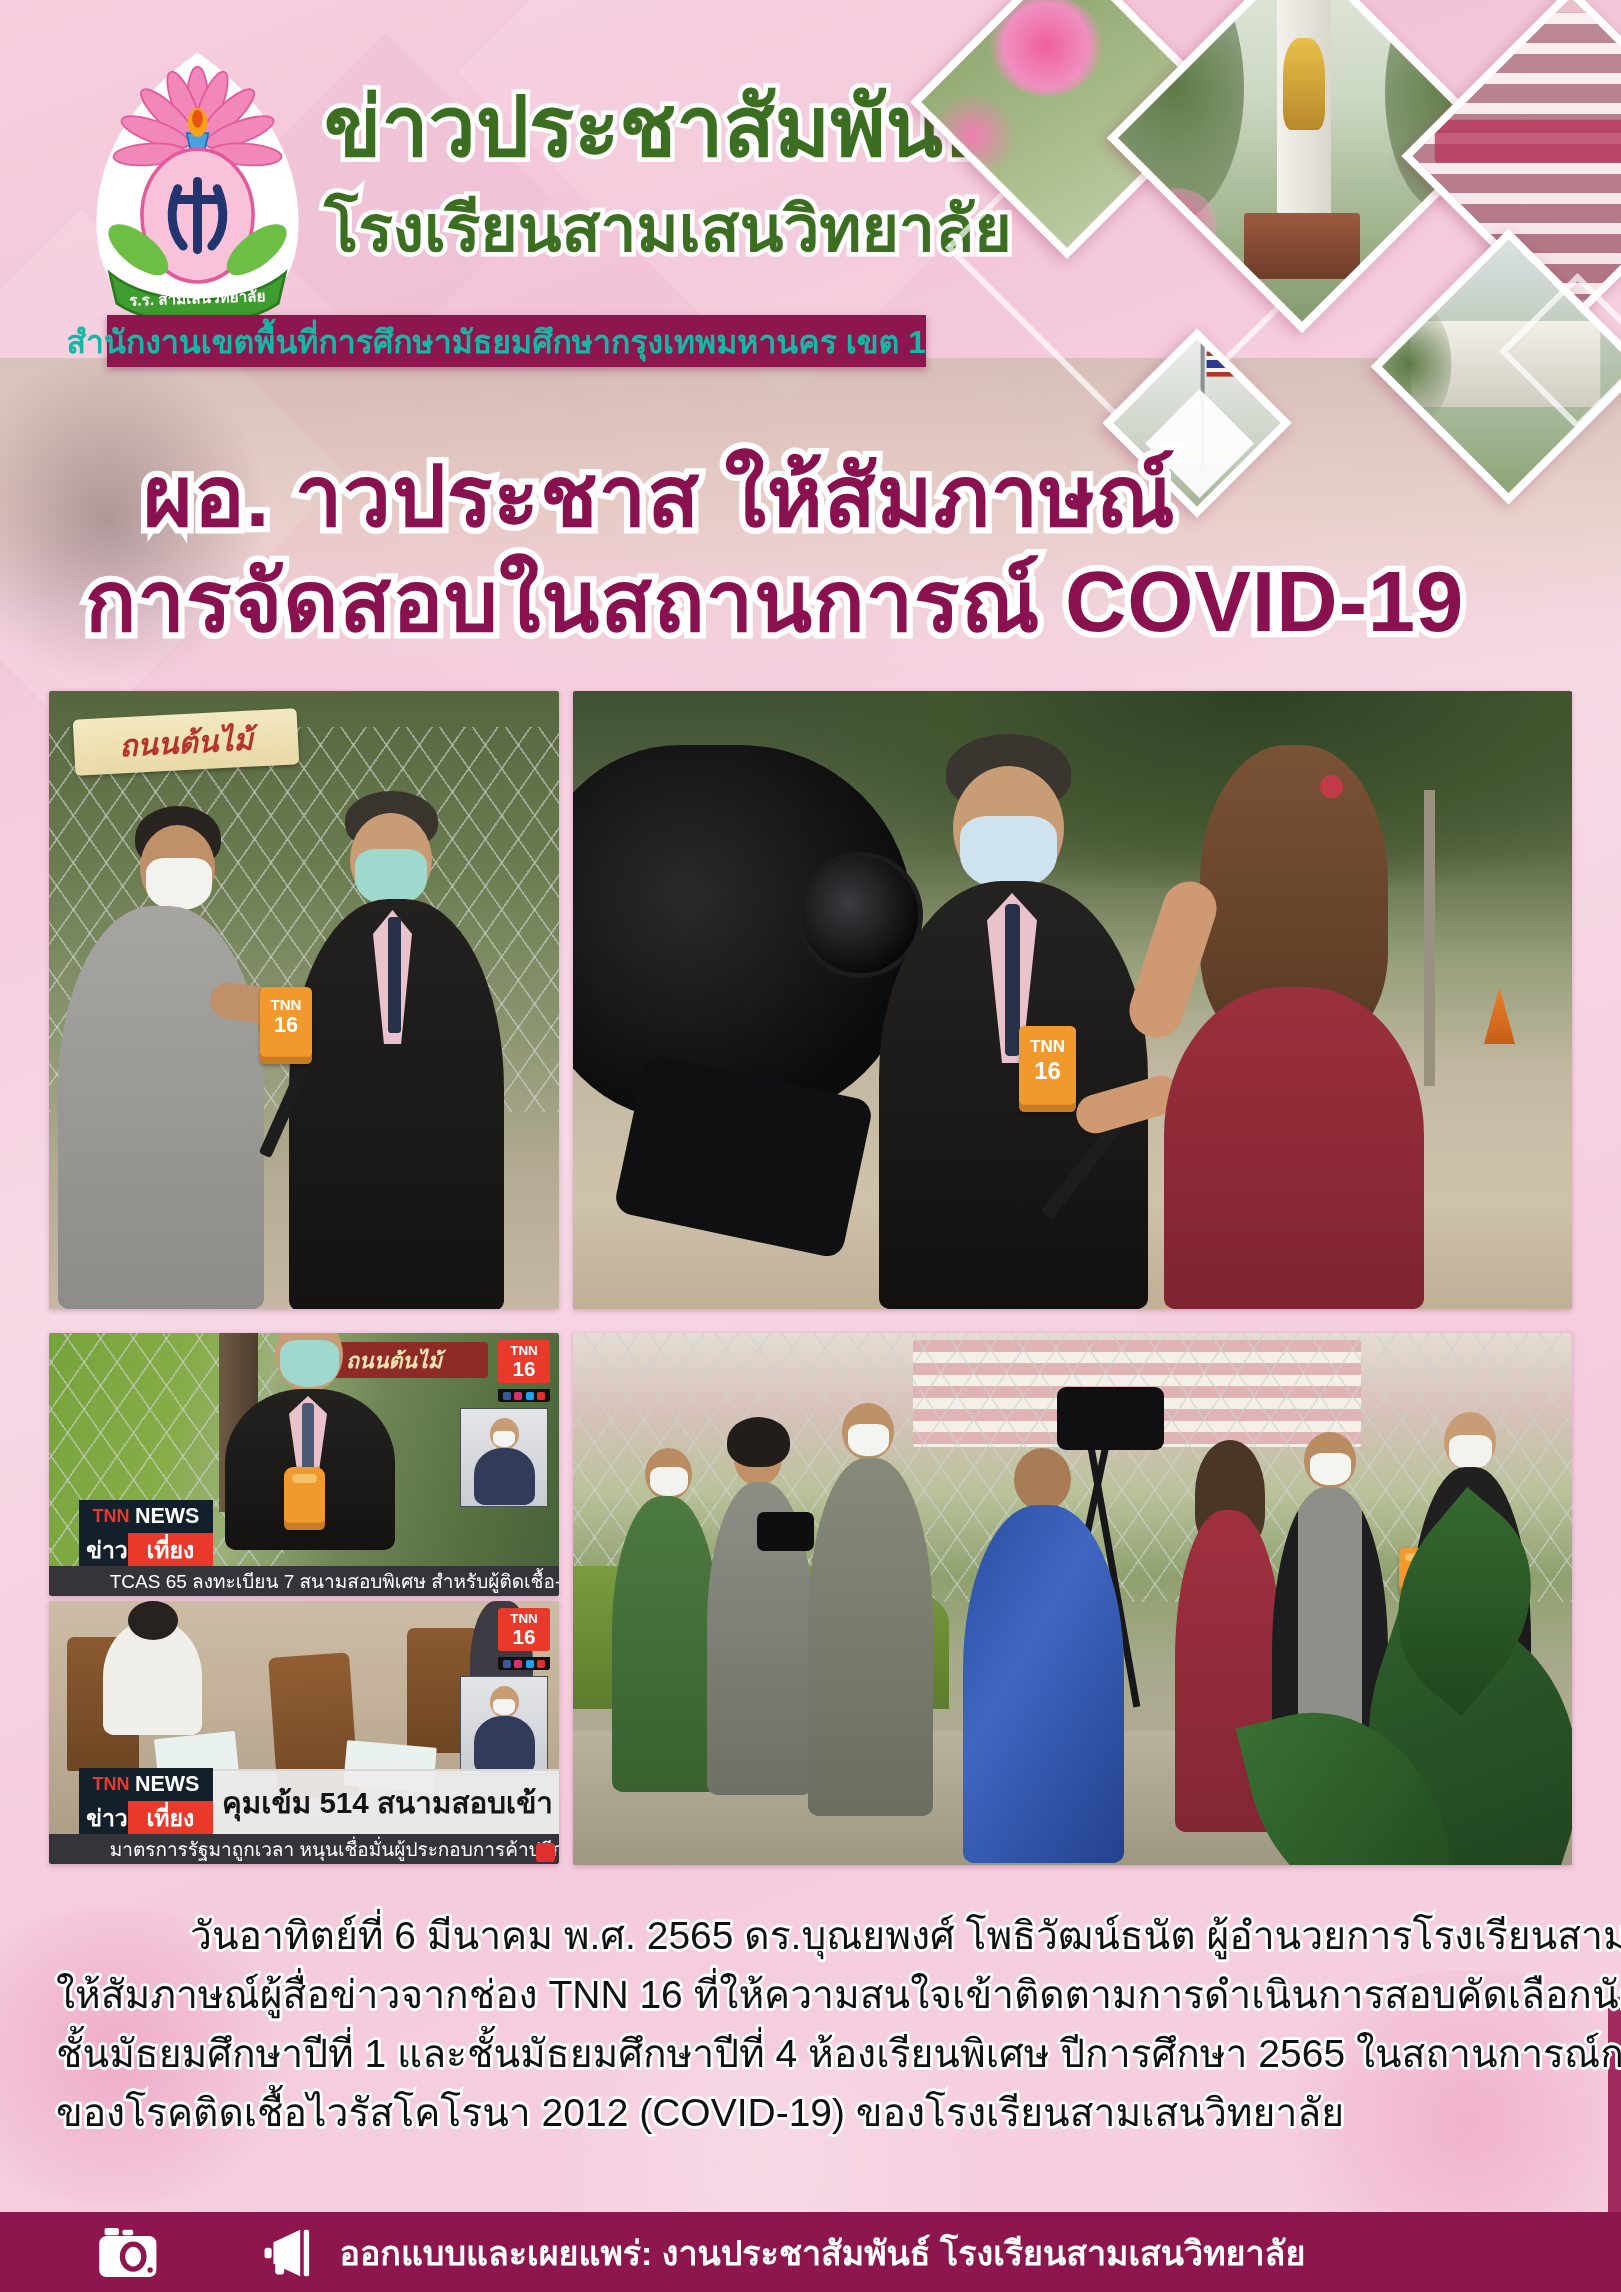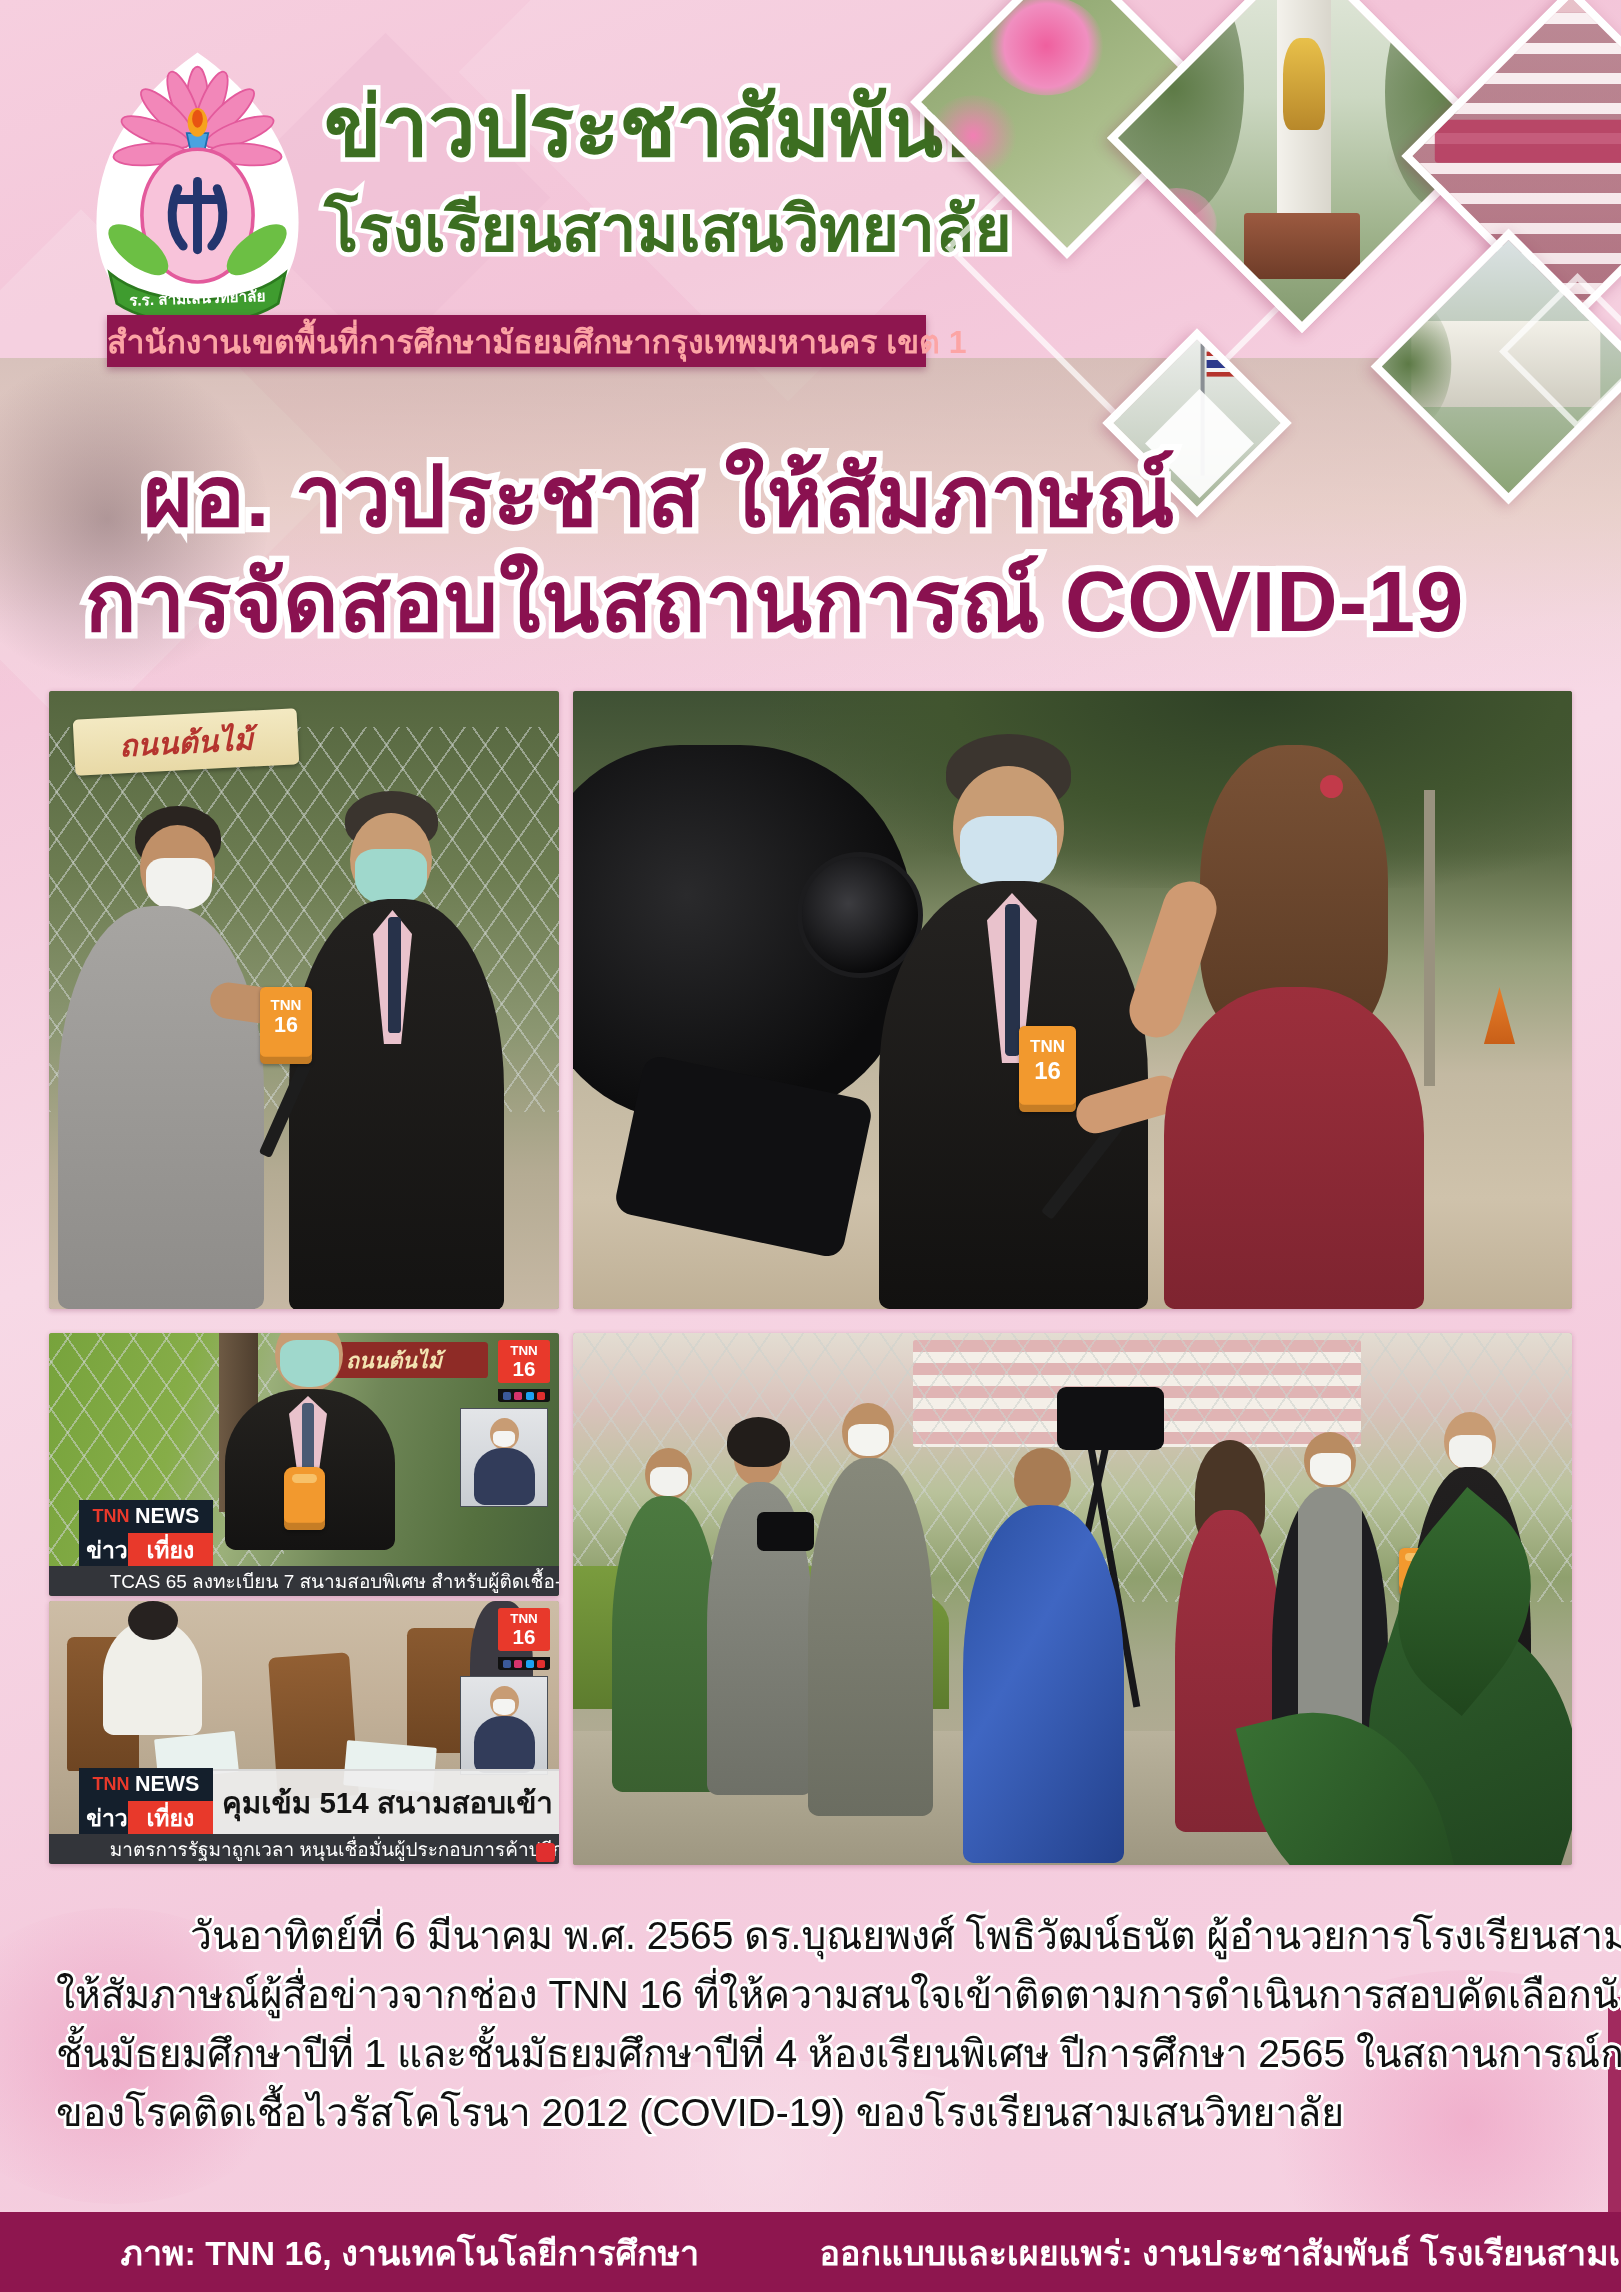--- a/index.html
+++ b/index.html
@@ -11,22 +11,22 @@
   .bgdia{position:absolute;transform:rotate(45deg);background:rgba(255,255,255,.16);}
   
   .ow{ -webkit-text-stroke:9px #ffffff; paint-order:stroke fill;
        text-shadow:-2.7px -2.7px 0 #fff,2.7px -2.7px 0 #fff,-2.7px 2.7px 0 #fff,2.7px 2.7px 0 #fff,0 -3.6px 0 #fff,0 3.6px 0 #fff,-3.6px 0 0 #fff,3.6px 0 0 #fff;}
   .ow2{ -webkit-text-stroke:12.5px #ffffff; paint-order:stroke fill;
        text-shadow:-3.6px -3.6px 0 #fff,3.6px -3.6px 0 #fff,-3.6px 3.6px 0 #fff,3.6px 3.6px 0 #fff,0 -4.5px 0 #fff,0 4.5px 0 #fff,-4.5px 0 0 #fff,4.5px 0 0 #fff;}
   .owb{ -webkit-text-stroke:4.5px #ffffff; paint-order:stroke fill;
        text-shadow:-1.8px -1.8px 0 #fff,1.8px -1.8px 0 #fff,-1.8px 1.8px 0 #fff,1.8px 1.8px 0 #fff,0 -2.7px 0 #fff,0 2.7px 0 #fff,-2.7px 0 0 #fff,2.7px 0 0 #fff;}
   .title1{font-size:84px;font-weight:800;color:#3c6e21;white-space:nowrap;}
   .title2{font-size:64px;font-weight:800;color:#3c6e21;white-space:nowrap;}
-  .banner{background:#8e164f;color:#fca5a5;font-size:32px;font-weight:700;
-    display:flex;align-items:center;justify-content:flex-start;white-space:nowrap;box-shadow:0 2.7px 7.2px rgba(100,10,60,.35);}
+  .banner{background:#8e164f;color:#14b8a6;font-size:32px;font-weight:700;
+    display:flex;align-items:center;justify-content:flex-end;white-space:nowrap;box-shadow:0 2.7px 7.2px rgba(100,10,60,.35);}
   .headline{font-size:85px;font-weight:800;color:#8a1150;white-space:nowrap;letter-spacing:0.9px;}
   .photo{position:absolute;overflow:hidden;border-radius:2.7px;background:#9aa08e;box-shadow:0 1.8px 5.4px rgba(120,30,80,.25);}
   .fence{background-image:
     repeating-linear-gradient(55deg,rgba(205,210,205,.55) 0 1.8px,rgba(0,0,0,0) 1.8px 27px),
     repeating-linear-gradient(-55deg,rgba(205,210,205,.55) 0 1.8px,rgba(0,0,0,0) 1.8px 27px);}
   .person{position:absolute;border-radius:46% 46% 10.7px 10.7px;}
   .head{position:absolute;border-radius:50%;}
   .hair{position:absolute;border-radius:50% 50% 42% 42%;}
   .mask{position:absolute;border-radius:28% 28% 46% 46%;}
   .miccube{position:absolute;background:#f2992e;border-radius:5.4px;color:#fff;font-weight:800;
@@ -364,21 +364,20 @@
 
   <div class="footer">
     <svg style="margin-left:99px;" width="63" height="50" viewBox="0 0 70 56">
       <rect x="6" y="0" width="16" height="8" rx="2" fill="#fff"></rect>
       <rect x="26" y="2" width="12" height="6" rx="2" fill="#fff"></rect>
       <rect x="0" y="9" width="64" height="46" rx="8" fill="#fff"></rect>
       <ellipse cx="38" cy="32" rx="15" ry="17" fill="#8e164f"></ellipse>
       <ellipse cx="38" cy="32" rx="9" ry="11" fill="#fff"></ellipse>
       <circle cx="57" cy="47" r="3" fill="#8e164f"></circle>
     </svg>
-    <span class="credit" style="margin-left:21.5px;">ภาพ: TNN 16, งานเทคโนโลยีการศึกษา</span>
     <svg style="margin-left:99px;" width="57" height="50" viewBox="0 0 64 56">
       <polygon points="44,2 44,54 14,40 14,16" fill="#fff"></polygon>
       <rect x="48" y="2" width="6" height="52" rx="2" fill="#fff"></rect>
       <rect x="4" y="22" width="8" height="12" rx="3" fill="#fff"></rect>
       <rect x="16" y="40" width="10" height="12" rx="3" fill="#fff"></rect>
     </svg>
     <span class="credit" style="margin-left:21.5px;">ออกแบบและเผยแพร่: งานประชาสัมพันธ์ โรงเรียนสามเสนวิทยาลัย</span>
   </div>
 
 </div>

